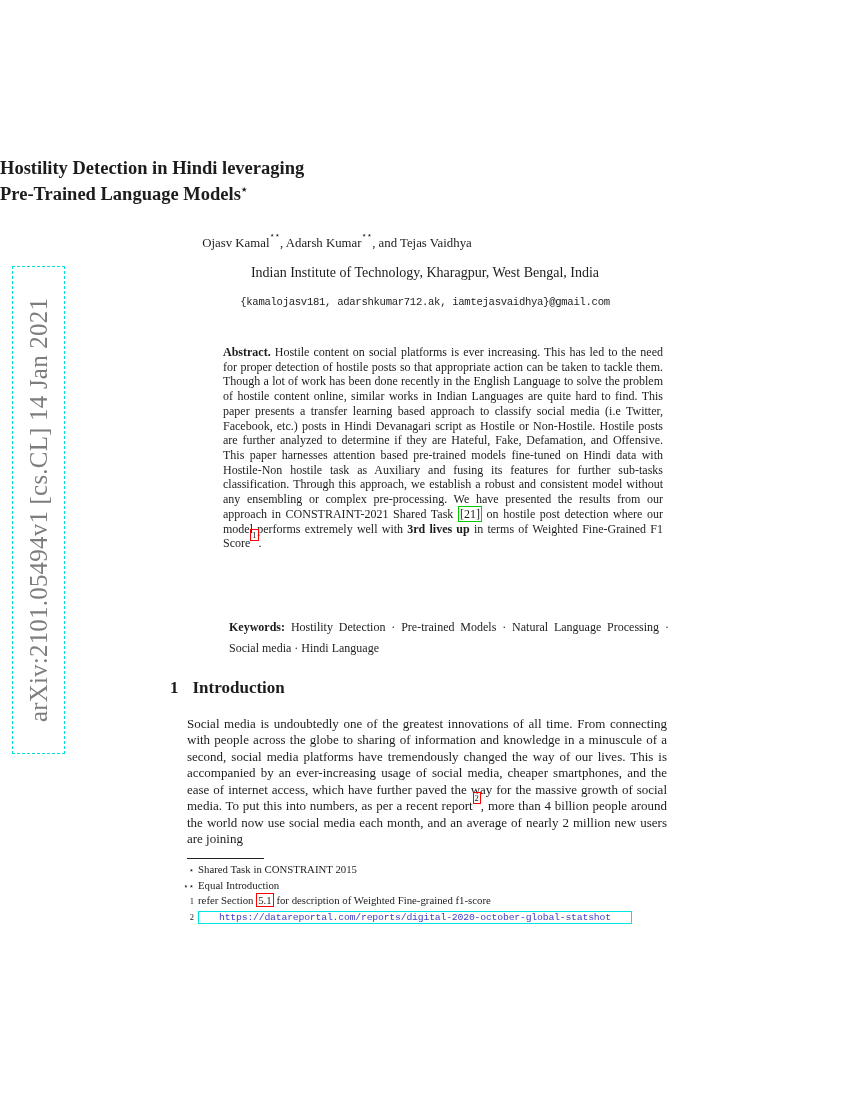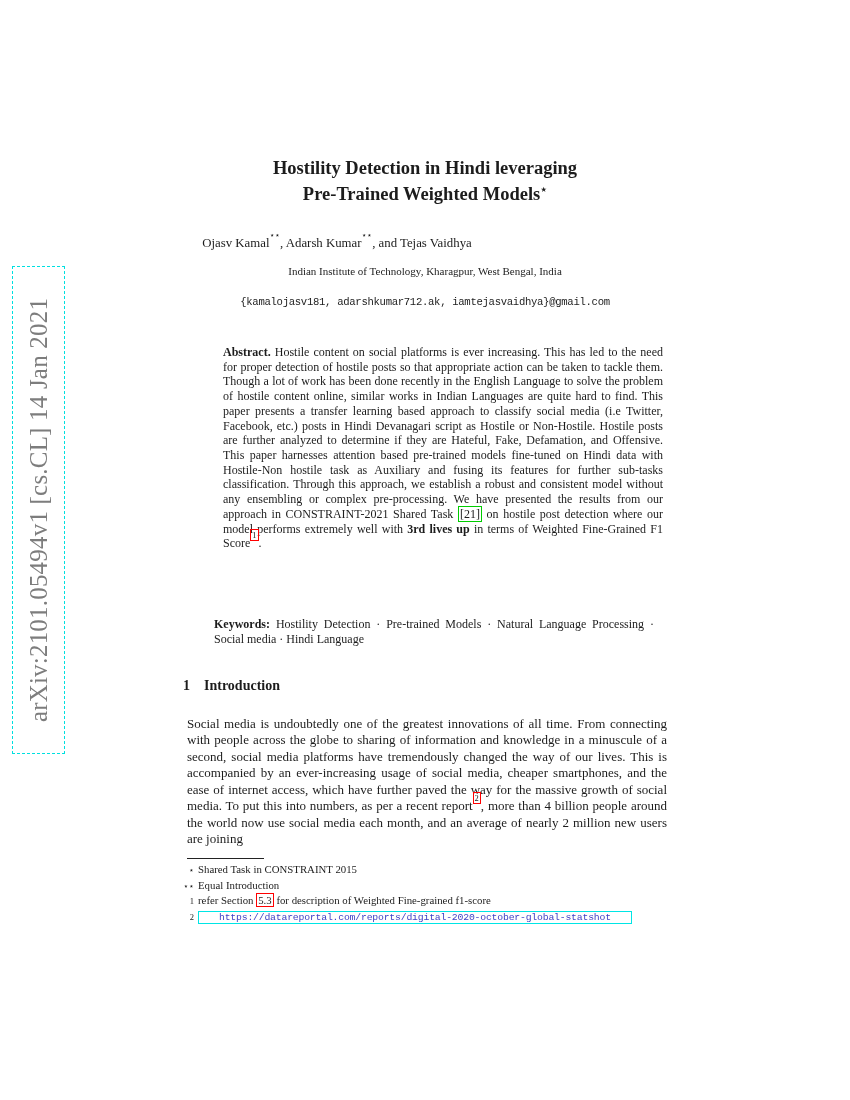--- a/index.html
+++ b/index.html
@@ -23,55 +23,55 @@
     transform:translate(-50%,-50%) rotate(-90deg);
     white-space:nowrap;
     font-size:25px;
     color:var(--stamp-color,#7d7d7d);
     letter-spacing:0.2px;
   }
 
   
   .title-block {
     position:absolute; top:156px; left:0; width:850px;
-    text-align:center; font-weight:bold; font-size:18.5px; line-height:25.5px;
+    text-align:left; font-weight:bold; font-size:18.5px; line-height:25.5px;
   }
   .title-mark { font-size:11px; vertical-align:super; line-height:0; }
 
   .authors {
     position:absolute; top:236px; left:0; width:674px;
     text-align:center; font-size:12.8px;
   }
   .author-mark { font-size:8.5px; position:relative; top:-4px; line-height:0; }
 
   .affiliation {
     position:absolute; top:265px; left:0; width:850px;
-    text-align:center; font-size:11px;
+    text-align:center; font-size:14px;
   }
   .email {
     position:absolute; top:280px; left:0; width:850px;
     text-align:center;
     font-family:"Liberation Mono","DejaVu Sans Mono",monospace;
     font-size:10.6px; letter-spacing:-0.3px;margin-top:16px;
   }
 
   
   .abstract {
     position:absolute; top:345px; left:223px; width:440px;
     font-size:12px; line-height:14.72px; text-align:justify;
   }
   .keywords {
-    position:absolute; top:617px; left:214px; width:440px;
-    font-size:12px; line-height:15px; text-align:justify;
+    position:absolute; top:617px; left:229px; width:440px;
+    font-size:12px; line-height:21px; text-align:justify;
   }
 
   
   .section-heading {
-    position:absolute; top:678px; left:183px;
-    font-size:14px; font-weight:bold;
+    position:absolute; top:678px; left:170px;
+    font-size:17px; font-weight:bold;
   }
   .sec-title { margin-left:14px; }
 
   .intro {
     position:absolute; top:716px; left:187px; width:480px;
     font-size:13px; line-height:16.45px; text-align:justify;
   }
 
   
   .fn-rule {
@@ -101,21 +101,21 @@
 <body>
 
 <div class="page">
 
   <div class="stamp-box">
     <span class="stamp-text">arXiv:2101.05494v1  [cs.CL]  14 Jan 2021</span>
   </div>
 
   <div class="title-block">
     <div>Hostility Detection in Hindi leveraging</div>
-    <div><span>Pre-Trained Weighted Models</span><sup class="title-mark">⋆</sup></div>
+    <div><span>Pre-Trained Language Models</span><sup class="title-mark">⋆</sup></div>
   </div>
 
   <div class="authors"><span>Ojasv Kamal</span><sup class="author-mark">⋆⋆</sup><span>, </span><span>Adarsh Kumar</span><sup class="author-mark">⋆⋆</sup><span>, and </span><span>Tejas Vaidhya</span></div>
 
   <div class="affiliation">Indian Institute of Technology, Kharagpur, West Bengal, India</div>
   <div class="email">{kamalojasv181, adarshkumar712.ak, iamtejasvaidhya}@gmail.com</div>
 
   <div class="abstract"><b>Abstract.</b>
     <span>Hostile content on social platforms is ever increasing. This has led to the need for proper detection of hostile posts so that appropriate action can be taken to tackle them. Though a lot of work has been done recently in the English Language to solve the problem of hostile content online, similar works in Indian Languages are quite hard to find. This paper presents a transfer learning based approach to classify social media (i.e Twitter, Facebook, etc.) posts in Hindi Devanagari script as Hostile or Non-Hostile. Hostile posts are further analyzed to determine if they are Hateful, Fake, Defamation, and Offensive. This paper harnesses attention based pre-trained models fine-tuned on Hindi data with Hostile-Non hostile task as Auxiliary and fusing its features for further sub-tasks classification. Through this approach, we establish a robust and consistent model without any ensembling or complex pre-processing. We have presented the results from our approach in CONSTRAINT-2021 Shared Task</span>
     <span class="greenbox">[21]</span><span> on hostile post detection where our model performs extremely well with </span><b>3rd lives up</b><span> in terms of Weighted Fine-Grained F1 Score</span><sup class="fnref"><span class="redbox">1</span></sup><span>.</span></div>
@@ -134,21 +134,21 @@
       <span class="fn-marker">⋆</span>
       <span class="fn-body">Shared Task in CONSTRAINT 2015</span>
     </div>
     <div class="fn-row">
       <span class="fn-marker">⋆⋆</span>
       <span class="fn-body">Equal Introduction</span>
     </div>
     <div class="fn-row">
       <span class="fn-marker">1</span>
       <span class="fn-body"><span>refer Section</span>
-        <span class="redbox">5.3</span>
+        <span class="redbox">5.1</span>
         <span>for description of Weighted Fine-grained f1-score</span></span>
     </div>
     <div class="fn-row">
       <span class="fn-marker">2</span>
       <span class="fn-body"><span class="urlbox">https://datareportal.com/reports/digital-2020-october-global-statshot</span></span>
     </div>
   </div>
 
 </div>
 

